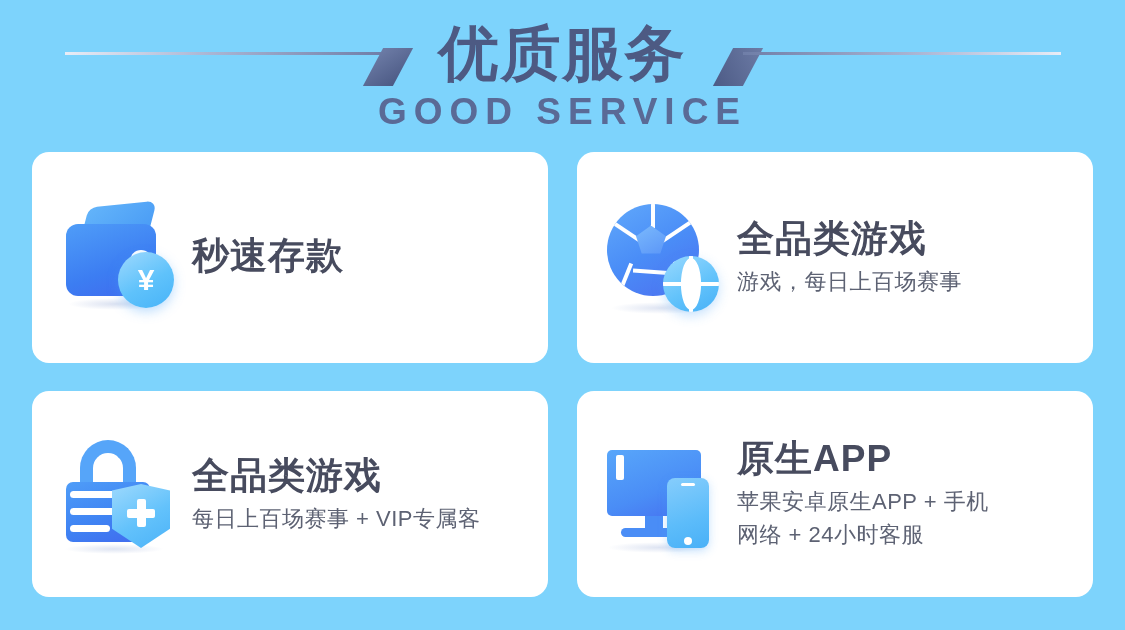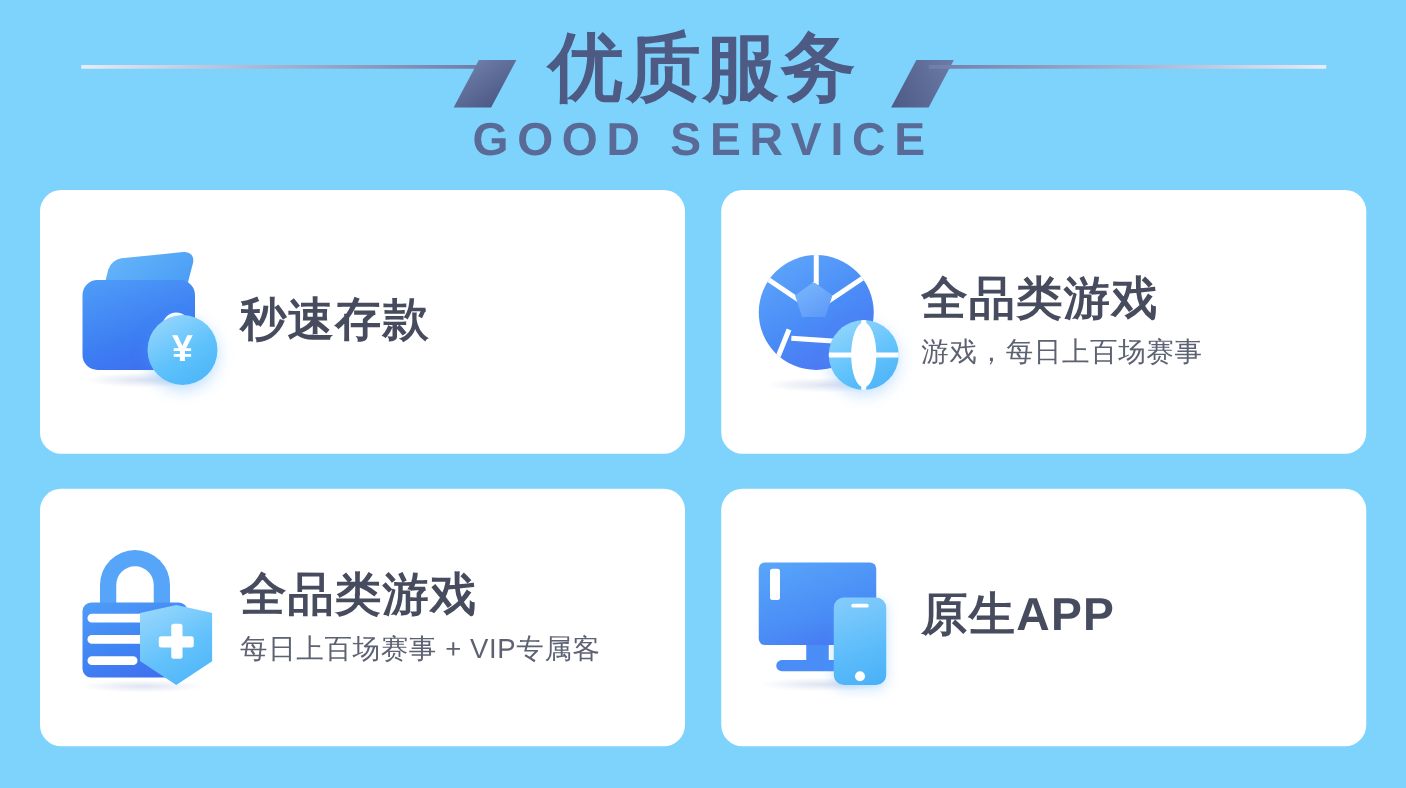--- a/index.html
+++ b/index.html
@@ -366,17 +366,21 @@
             <span class="phone">
               <span class="speaker"></span>
               <span class="pscreen"></span>
               <span class="home"></span>
             </span>
           </div>
         </div>
       </div>
       <div class="text-col">
         <div class="card-title">原生APP</div>
+        <div class="card-sub">
+          <span class="ln">苹果安卓原生APP + 手机</span>
+          <span class="ln">网络 + 24小时客服</span>
+        </div>
       </div>
     </div>
 
   </div>
 </div>
 
 </body></html>

